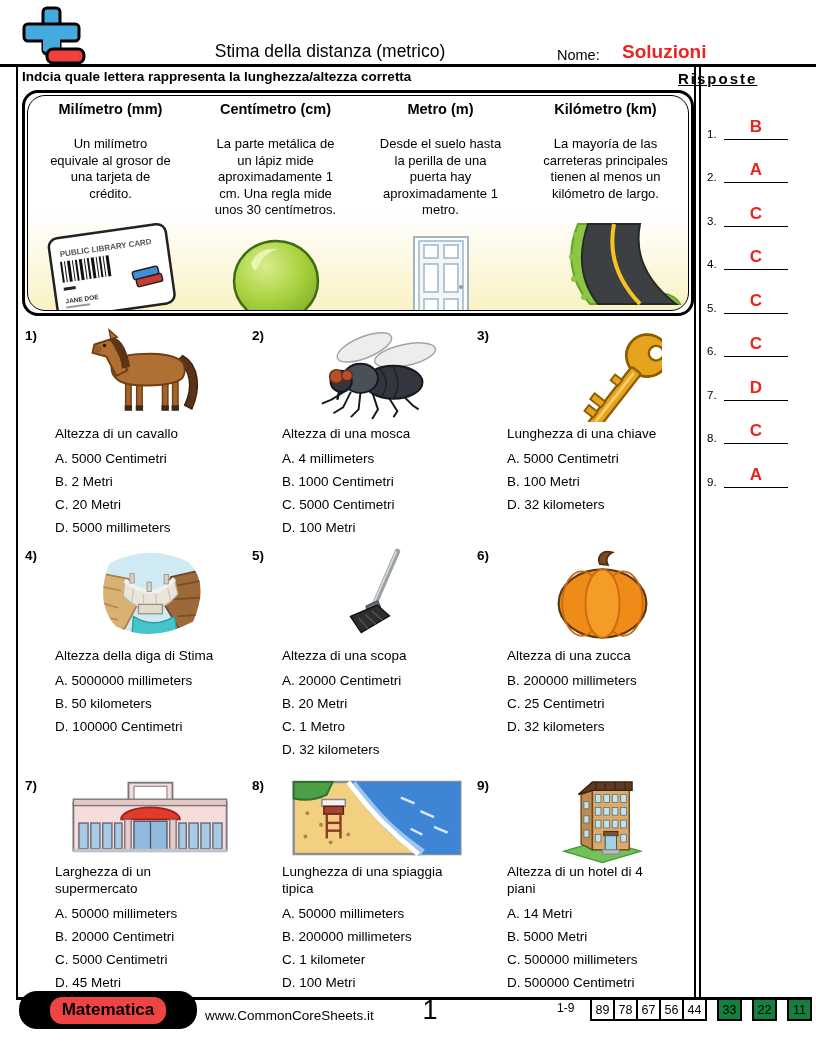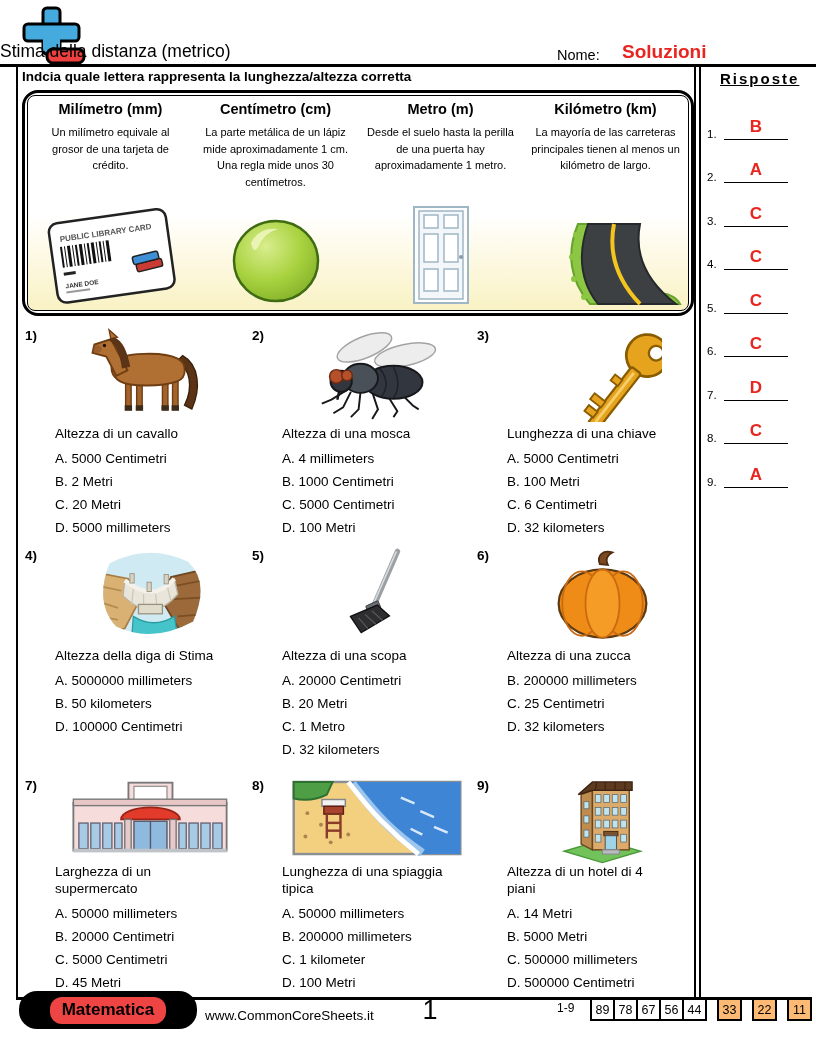--- a/index.html
+++ b/index.html
@@ -1,39 +1,39 @@
 <!DOCTYPE html>
 <html><head>
 <meta charset="utf-8">
 <style>
   html,body{margin:0;padding:0;background:#fff;}
   .page{position:relative;width:816px;height:1056px;background:#fff;overflow:hidden;
         font-family:"Liberation Sans",sans-serif;color:#000;}
   
   .logo{position:absolute;left:16px;top:5px;}
-  .title{position:absolute;left:0;top:41px;width:660px;text-align:left;font-size:17.5px;}
+  .title{position:absolute;left:0;top:41px;width:660px;text-align:center;font-size:17.5px;}
   .nome{position:absolute;left:557px;top:47px;font-size:14.5px;}
   .soluzioni{position:absolute;left:622px;top:41px;font-size:19px;font-weight:bold;color:#e8251f;}
   .header-rule{position:absolute;left:0;top:64px;width:816px;height:3px;background:#000;}
   .left-border{position:absolute;left:16px;top:67px;width:2px;height:931px;background:#000;}
   .divider{position:absolute;left:694px;top:67px;width:7px;height:931px;
            border-left:2px solid #000;border-right:2px solid #000;box-sizing:border-box;}
   .instruction{position:absolute;left:22px;top:69px;width:665px;font-size:13.5px;font-weight:bold;}
   
   .refbox{position:absolute;left:22px;top:90px;width:672px;height:226px;border:3px solid #000;
           border-radius:16px;padding:2px;box-sizing:border-box;background:#fff;}
-  .refbox-inner{width:100%;height:100%;border:1.5px solid #000;border-radius:8px;box-sizing:border-box;
+  .refbox-inner{width:100%;height:100%;border:1.5px solid #000;border-radius:18px;box-sizing:border-box;
           display:flex;gap:8px;padding:5px 4px 3px;overflow:hidden;
           background:linear-gradient(180deg,#ffffff 55%,#fdf9e3 76%,#f9f2c4 100%);}
   .refcol{flex:1;display:flex;flex-direction:column;align-items:center;text-align:center;min-width:0;}
   .refcol h3{font-size:14.5px;margin:0 0 3px;}
-  .refcol p{font-size:11px;line-height:16.5px;margin:4px;}
+  .refcol p{font-size:13px;line-height:16.5px;margin:16px;}
   .refimg{flex:1;display:flex;align-items:flex-end;justify-content:center;padding-bottom:2px;}
   
-  .answers-title{position:absolute;left:720px;top:70px;font-size:15px;font-weight:bold;
+  .answers-title{position:absolute;left:678px;top:70px;font-size:15px;font-weight:bold;
                  text-decoration:underline;letter-spacing:2px;}
   .ans-row{position:absolute;width:92px;display:flex;align-items:flex-end;}
   .ans-num{font-size:11.5px;width:17px;}
   .ans-blank{width:64px;border-bottom:1.5px solid #000;text-align:center;
              font-size:17px;font-weight:bold;color:#e8251f;height:22px;}
   
   .q{position:absolute;width:222px;}
   .q-num{position:absolute;left:0;top:0;font-weight:bold;font-size:13.5px;}
   .q-body{margin-left:30px;width:190px;}
   .q-img{height:92px;display:flex;align-items:center;justify-content:center;}
@@ -45,21 +45,21 @@
   .footer-rule{position:absolute;left:16px;top:997px;width:796px;height:3px;background:#000;}
   .brand{position:absolute;left:19px;top:991px;width:178px;height:38px;background:#000;
          border-radius:18px;display:flex;align-items:center;justify-content:center;}
   .brand-pill{background:#ef4444;border-radius:12px;padding:3px 12px 4px;font-size:17px;font-weight:bold;}
   .website{position:absolute;left:205px;top:1008px;font-size:13.5px;}
   .pagenum{position:absolute;left:400px;top:995px;width:60px;text-align:center;font-size:27px;}
   .score-label{position:absolute;left:557px;top:1001px;font-size:12px;}
   .score-table{position:absolute;left:592px;top:998px;display:flex;}
   .score-cell{width:21px;height:19px;border:2px solid #000;margin-left:-2px;background:#fff;
               display:flex;align-items:center;justify-content:center;font-size:12.5px;}
-  .score-cell.hl{background:#fdba74;margin-left:10px;}
+  .score-cell.hl{background:#15803d;margin-left:10px;}
 </style>
 </head>
 <body>
 
 <div class="page">
 
   <div class="logo">
     <svg width="78" height="62" viewBox="0 0 78 62">
       <rect x="27" y="3" width="17" height="46" rx="4" fill="#45aadd" stroke="#000" stroke-width="3"></rect>
       <rect x="8" y="19" width="55" height="17" rx="4" fill="#45aadd" stroke="#000" stroke-width="3"></rect>
@@ -281,21 +281,20 @@
             <rect x="45" y="66" width="10" height="8" fill="#e6a31e" stroke="#8a5c00" stroke-width="2"></rect>
             <rect x="40" y="96" width="15" height="8" fill="#e6a31e" stroke="#8a5c00" stroke-width="2"></rect>
             <rect x="43" y="110" width="12" height="8" fill="#e6a31e" stroke="#8a5c00" stroke-width="2"></rect>
             <line x1="60" y1="52" x2="60" y2="120" stroke="#f7cf6a" stroke-width="3"></line>
           </g>
         </svg>
       </div>
       <div class="q-prompt">Lunghezza di una chiave</div>
       <div class="q-opt">A. 5000 Centimetri</div>
       <div class="q-opt">B. 100 Metri</div>
-      <div class="q-opt">C. 6 Centimetri</div>
       <div class="q-opt">D. 32 kilometers</div>
     </div>
   </div>
 
   <div class="q row2" style="left:25px;top:548px">
     <span class="q-num">4)</span>
     <div class="q-body">
       <div class="q-img">
         <svg width="128" height="94" viewBox="0 0 135 110">
           <defs>

